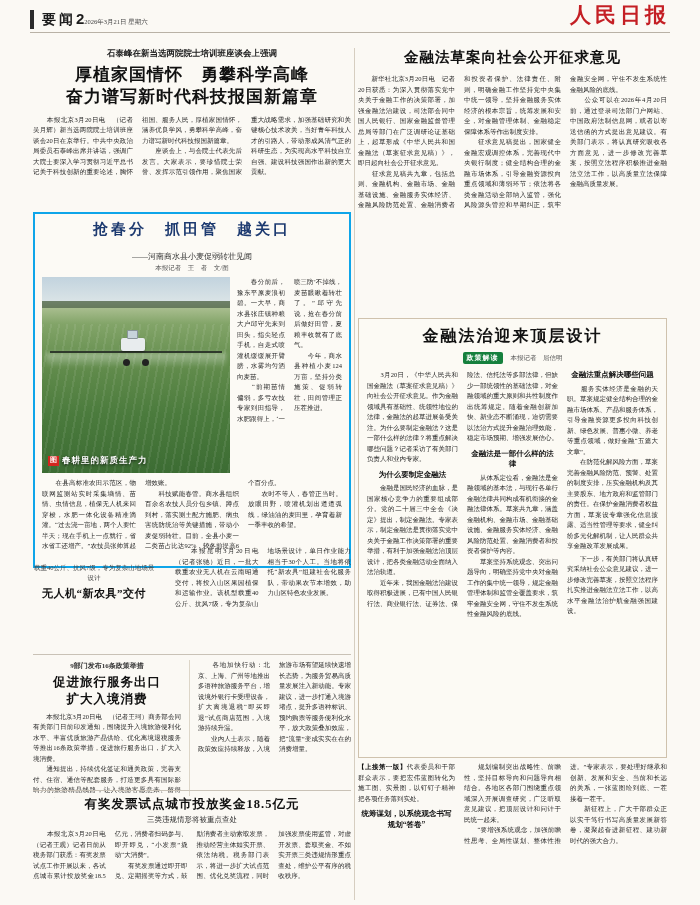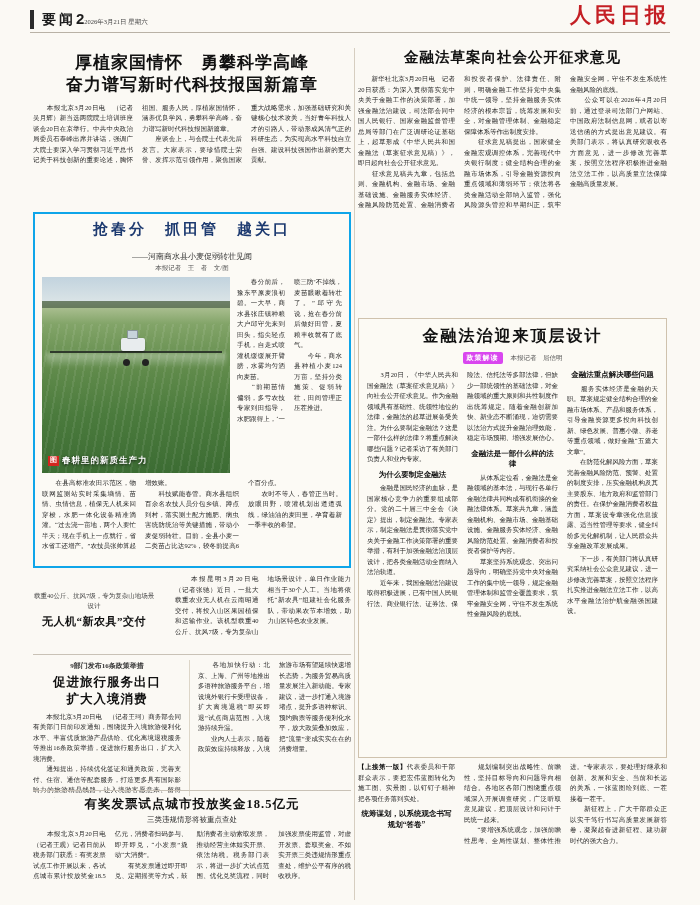--- a/index.html
+++ b/index.html
@@ -56,27 +56,27 @@
   .ph-wheel{position:absolute;top:42%;width:7px;height:7px;background:#222;border-radius:50%}
   .w1{left:43%}.w2{left:53%}
   .ph-caption{position:absolute;left:6px;bottom:6px;display:flex;align-items:center;gap:3px}
   .ph-tag{background:#d3261f;color:#fff;font-size:7px;line-height:1.4;padding:0 2px;font-weight:bold}
   .cap-text{color:#fff;font-weight:bold;font-size:8.5px;text-shadow:0 1px 3px rgba(0,0,0,.85);letter-spacing:1px}
 
   
   .art-d{position:absolute;top:318px;left:358px;width:309px;height:440px;border:1px solid #cfc2ad;padding:7px 8px;background:#fcfaf4}
   .d-headline{font-size:16px;font-weight:bold;text-align:center;letter-spacing:2px;color:#111}
   .d-meta{display:flex;justify-content:center;gap:8px;align-items:center;margin:5px 0 6px}
-  .d-tag{background:#d946ef;color:#fff;font-size:7px;padding:1px 4px;border-radius:2px;font-weight:bold;letter-spacing:1px}
+  .d-tag{background:#15803d;color:#fff;font-size:7px;padding:1px 4px;border-radius:2px;font-weight:bold;letter-spacing:1px}
   .d-byline{font-size:6.5px;color:#555}
   .d-body{height:372px;font-size:6.5px;line-height:1.62;text-align:justify;color:#262626;overflow:hidden;column-count:3;column-gap:9px}
   .subhead{font-size:7.5px;font-weight:bold;text-align:center;margin:5px 2px 3px;color:#111;line-height:1.4}
 
   
-  .art-e{position:absolute;top:572px;left:33px;width:318px;height:76px;display:flex;gap:20px;align-items:center}
+  .art-e{position:absolute;top:544px;left:33px;width:318px;height:76px;display:flex;gap:20px;align-items:center}
   .e-left{flex:0 0 122px;text-align:center}
   .e-kicker{font-size:6.5px;color:#444;margin-bottom:4px;line-height:1.5}
   .e-headline{font-size:11px;font-weight:bold;letter-spacing:.5px;color:#111}
   .e-body{height:72px;flex:1}
 
   
   .art-f{position:absolute;top:654px;left:33px;width:318px;height:142px;display:flex;gap:8px;border-top:1px solid #c9c2b6;padding-top:5px}
   .f-left{flex:0 0 148px}
   .f-kicker{font-size:7px;text-align:center;color:#333;margin:1px 0 3px;font-weight:bold}
   .f-headline{font-size:12.5px;font-weight:bold;text-align:center;line-height:1.35;letter-spacing:1px;color:#111}
@@ -105,20 +105,21 @@
       <span class="section-name">要闻</span>
       <span class="page-num">2</span>
       <span class="mh-date">2026年3月21日 星期六</span>
     </div>
     <div class="paper-logo">人民日报</div>
   </header>
 
   <div class="vrule"></div>
 
   <article class="art-a">
+    <div class="a-kicker">石泰峰在新当选两院院士培训班座谈会上强调</div>
     <div class="a-headline">
       <div>厚植家国情怀　勇攀科学高峰</div>
       <div>奋力谱写新时代科技报国新篇章</div>
     </div>
     <div class="body cols3 a-body">　　本报北京3月20日电　（记者吴月辉）新当选两院院士培训班座谈会20日在京举行。中共中央政治局委员石泰峰出席并讲话，强调广大院士要深入学习贯彻习近平总书记关于科技创新的重要论述，胸怀祖国、服务人民，厚植家国情怀，涵养优良学风，勇攀科学高峰，奋力谱写新时代科技报国新篇章。
 　　座谈会上，与会院士代表先后发言。大家表示，要珍惜院士荣誉、发挥示范引领作用，聚焦国家重大战略需求，加强基础研究和关键核心技术攻关，当好青年科技人才的引路人，带动形成风清气正的科研生态，为实现高水平科技自立自强、建设科技强国作出新的更大贡献。</div>
   </article>
 
   <article class="art-b">
     <div class="b-headline">金融法草案向社会公开征求意见</div>

